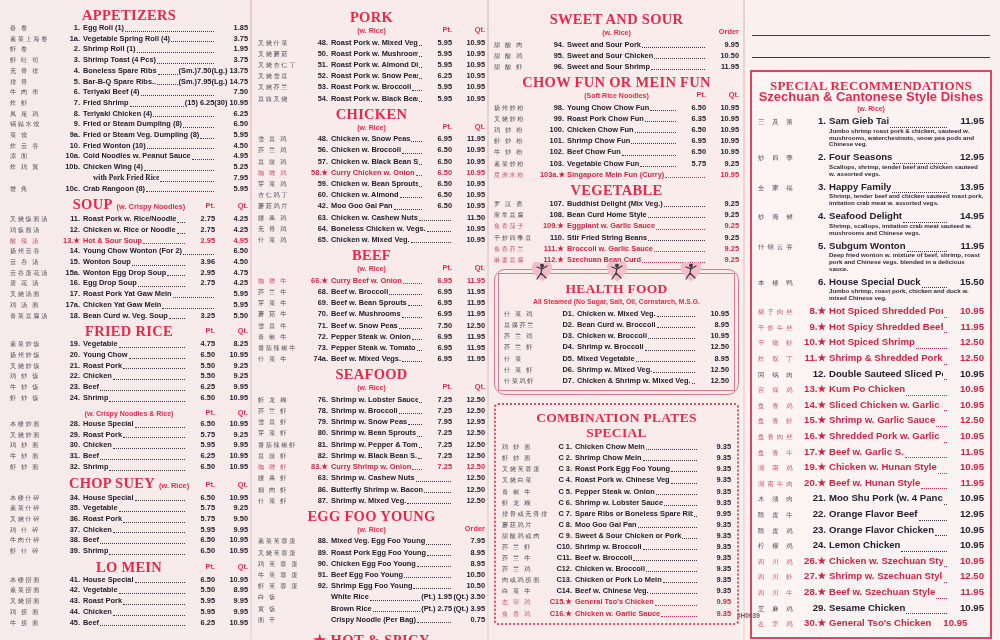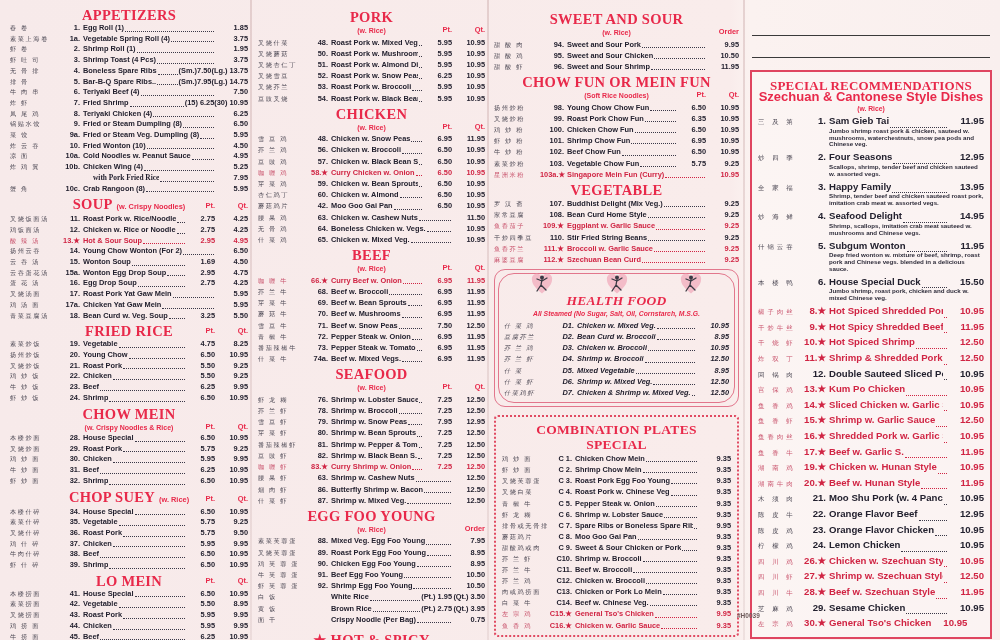--- a/index.html
+++ b/index.html
@@ -40,21 +40,21 @@
   .sec-title{font-family:"Liberation Serif",serif;font-weight:bold;font-size:14.5px;letter-spacing:.3px;}
   .sec-sub-inline{font-size:7.4px;font-weight:bold;margin-left:4px;}
   .sec-sub{font-size:7px;font-weight:bold;}
   .sec-cols{position:absolute;right:0;bottom:1px;display:flex;font-size:7.4px;font-weight:bold;}
   .sec-cols span{min-width:29px;text-align:right;}
   .sec-cols span + span{min-width:33px;}
 
   .spicy-note{text-align:center;color:#e8294a;font-family:"Liberation Serif",serif;font-weight:bold;font-size:14.5px;margin-top:7px;letter-spacing:.4px;}
 
   .hbox-outer{border:1.5px solid #e2768c;border-radius:11px;padding:3px;margin-top:4px;}
-  .hbox-inner{border:1.5px solid #e2768c;border-radius:16px;padding:12px 5px 4px;font-style:italic;}
+  .hbox-inner{border:1.5px solid #e2768c;border-radius:0;padding:0 5px 4px;}
   .figs{display:flex;justify-content:space-between;padding:0 26px;height:16px;margin-top:-9px;}
   .figs span{display:block;height:22px;margin-top:-4px;}
   .hbox-inner .sec-title{font-size:13.5px;}
   .hbox-inner .sec-sub{font-size:6.8px;}
   .hbox-inner .sec-head{margin-top:0;}
 
   .cbox{border:2.5px dotted #e04a62;border-radius:4px;margin-top:8px;padding:2px 6px 4px;}
   .cbox .sec-title{font-size:13.5px;}
   .cbox .sec-line{line-height:14px;}
   .cbox .sec-sub{font-size:7.2px;}
@@ -249,21 +249,21 @@
         <span class="nm">Young Chow Wonton (For 2)</span>
         <span class="dots"></span>
         <span class="price p1"></span>
         <span class="price p2">6.50</span>
       </div>
       <div class="item">
         <span class="cn">云 吞 汤</span>
         <span class="num">15.</span>
         <span class="nm">Wonton Soup</span>
         <span class="dots"></span>
-        <span class="price p1">1.69</span>
+        <span class="price p1">3.96</span>
         <span class="price p2">4.50</span>
       </div>
       <div class="item">
         <span class="cn">云吞蛋花汤</span>
         <span class="num">15a.</span>
         <span class="nm">Wonton Egg Drop Soup</span>
         <span class="dots"></span>
         <span class="price p1">2.95</span>
         <span class="price p2">4.75</span>
       </div>
@@ -347,21 +347,20 @@
       </div>
       <div class="item">
         <span class="cn">虾 炒 饭</span>
         <span class="num">24.</span>
         <span class="nm">Shrimp</span>
         <span class="dots"></span>
         <span class="price p1">6.50</span>
         <span class="price p2">10.95</span>
       </div>
       <div class="sec-head">
-        <div class="sec-line"><span class="sec-title">CHOW MEIN</span></div>
         <div class="sec-line subline"><span class="sec-sub">(w. Crispy Noodles &amp; Rice)</span><span class="sec-cols">
             <span>Pt.</span>
             <span>Qt.</span>
           </span></div>
       </div>
       <div class="item">
         <span class="cn">本楼炒面</span>
         <span class="num">28.</span>
         <span class="nm">House Special</span>
         <span class="dots"></span>

